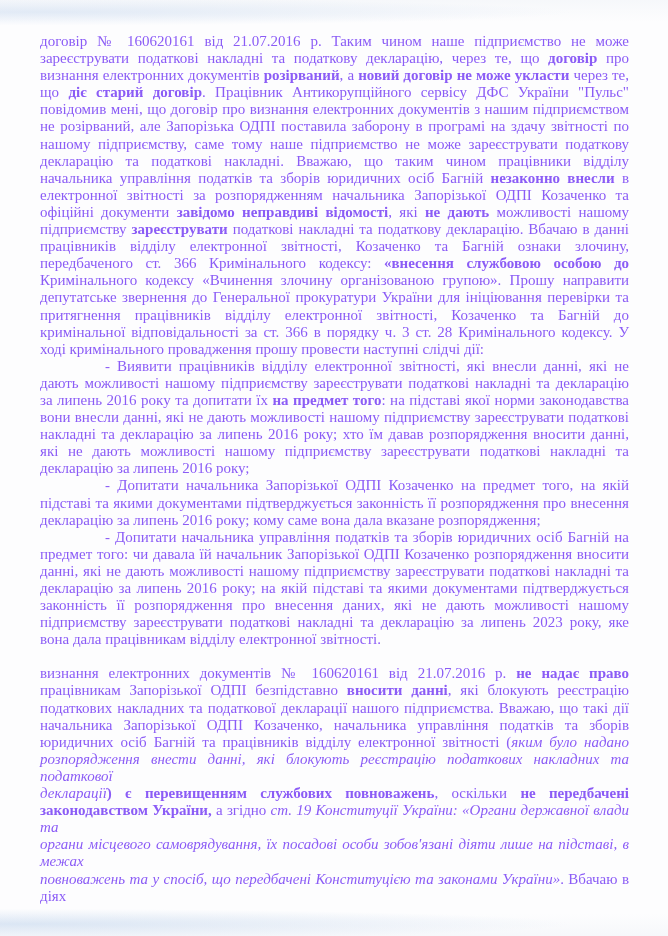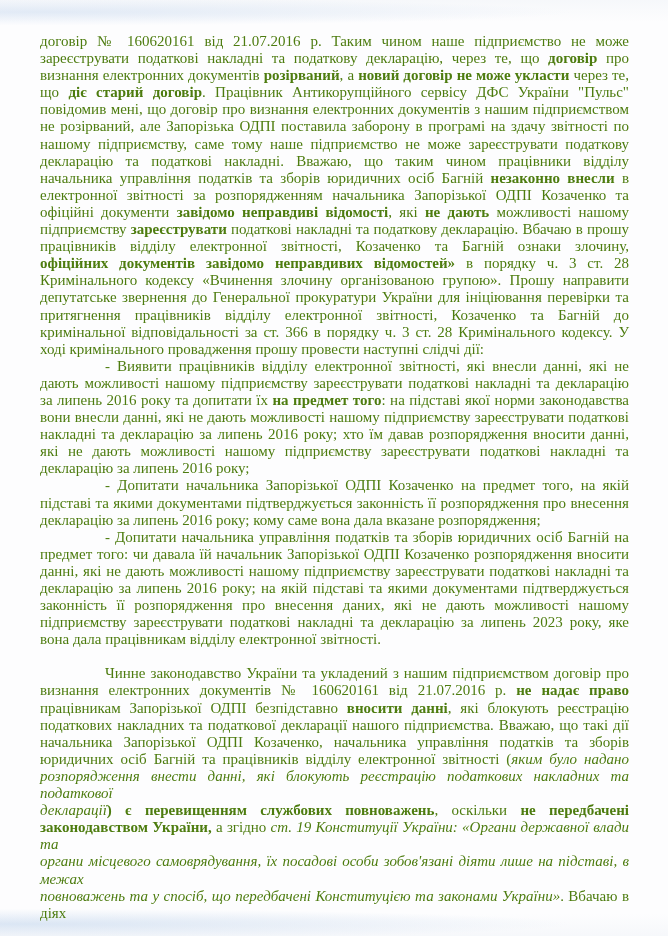--- a/index.html
+++ b/index.html
@@ -7,21 +7,21 @@
     padding: 0;
     background: #ffffff;
   }
   .page {
     position: relative;
     width: 668px;
     height: 936px;
     background: #fdfdfe;
     overflow: hidden;
     font-family: "Liberation Serif", "DejaVu Serif", serif;
-    color: #4d7c0f;
+    color: #8b5cf6;
   }
   .text-block {
     position: absolute;
     left: 40px;
     top: 33px;
     width: 589px;
     font-size: 15px;
     line-height: 17.1px;
   }
   .paragraph { margin: 0; }
@@ -64,23 +64,23 @@
         <div class="line"><span>зареєструвати податкові накладні та податкову декларацію, через те, що </span><span class="b">договір</span><span> про</span></div>
         <div class="line"><span>визнання електронних документів </span><span class="b">розірваний</span><span>, а </span><span class="b">новий договір не може укласти</span><span> через те,</span></div>
         <div class="line"><span>що </span><span class="b">діє старий договір</span><span>. Працівник Антикорупційного сервісу ДФС України "Пульс"</span></div>
         <div class="line"><span>повідомив мені, що договір про визнання електронних документів з нашим підприємством</span></div>
         <div class="line"><span>не розірваний, але Запорізька ОДПІ поставила заборону в програмі на здачу звітності по</span></div>
         <div class="line"><span>нашому підприємству, саме тому наше підприємство не може зареєструвати податкову</span></div>
         <div class="line"><span>декларацію та податкові накладні. Вважаю, що таким чином працівники відділу</span></div>
         <div class="line"><span>начальника управління податків та зборів юридичних осіб Багній </span><span class="b">незаконно внесли</span><span> в</span></div>
         <div class="line"><span>електронної звітності за розпорядженням начальника Запорізької ОДПІ Козаченко та</span></div>
         <div class="line"><span>офіційні документи </span><span class="b">завідомо неправдиві відомості</span><span>, які </span><span class="b">не дають</span><span> можливості нашому</span></div>
-        <div class="line"><span>підприємству </span><span class="b">зареєструвати</span><span> податкові накладні та податкову декларацію. Вбачаю в прошу</span></div>
+        <div class="line"><span>підприємству </span><span class="b">зареєструвати</span><span> податкові накладні та податкову декларацію. Вбачаю в данні</span></div>
         <div class="line"><span>працівників відділу електронної звітності, Козаченко та Багній ознаки злочину,</span></div>
-        <div class="line"><span class="b">офіційних документів завідомо неправдивих відомостей»</span><span> в порядку ч. 3 ст. 28</span></div>
+        <div class="line"><span>передбаченого ст. 366 Кримінального кодексу: </span><span class="b">«внесення службовою особою до</span></div>
         <div class="line"><span>Кримінального кодексу «Вчинення злочину організованою групою». Прошу направити</span></div>
         <div class="line"><span>депутатське звернення до Генеральної прокуратури України для ініціювання перевірки та</span></div>
         <div class="line"><span>притягнення працівників відділу електронної звітності, Козаченко та Багній до</span></div>
         <div class="line"><span>кримінальної відповідальності за ст. 366 в порядку ч. 3 ст. 28 Кримінального кодексу. У</span></div>
         <div class="line last"><span>ході кримінального провадження прошу провести наступні слідчі дії:</span></div>
       </div>
       <div class="paragraph">
         <div class="line ind"><span>- Виявити працівників відділу електронної звітності, які внесли данні, які не</span></div>
         <div class="line"><span>дають можливості нашому підприємству зареєструвати податкові накладні та декларацію</span></div>
         <div class="line"><span>за липень 2016 року та допитати їх </span><span class="b">на предмет того</span><span>: на підставі якої норми законодавства</span></div>
@@ -97,21 +97,20 @@
       <div class="paragraph">
         <div class="line ind"><span>- Допитати начальника управління податків та зборів юридичних осіб Багній на</span></div>
         <div class="line"><span>предмет того: чи давала їй начальник Запорізької ОДПІ Козаченко розпорядження вносити</span></div>
         <div class="line"><span>данні, які не дають можливості нашому підприємству зареєструвати податкові накладні та</span></div>
         <div class="line"><span>декларацію за липень 2016 року; на якій підставі та якими документами підтверджується</span></div>
         <div class="line"><span>законність її розпорядження про внесення даних, які не дають можливості нашому</span></div>
         <div class="line"><span>підприємству зареєструвати податкові накладні та декларацію за липень 2023 року, яке</span></div>
         <div class="line last"><span>вона дала працівникам відділу електронної звітності.</span></div>
       </div>
       <div class="paragraph space-before">
-        <div class="line ind"><span>Чинне законодавство України та укладений з нашим підприємством договір про</span></div>
         <div class="line"><span>визнання електронних документів № 160620161 від 21.07.2016 р. </span><span class="b">не надає право</span></div>
         <div class="line"><span>працівникам Запорізької ОДПІ безпідставно </span><span class="b">вносити данні</span><span>, які блокують реєстрацію</span></div>
         <div class="line"><span>податкових накладних та податкової декларації нашого підприємства. Вважаю, що такі дії</span></div>
         <div class="line"><span>начальника Запорізької ОДПІ Козаченко, начальника управління податків та зборів</span></div>
         <div class="line"><span>юридичних осіб Багній та працівників відділу електронної звітності (</span><span class="i">яким було надано</span></div>
         <div class="line"><span class="i">розпорядження внести данні, які блокують реєстрацію податкових накладних та податкової</span></div>
         <div class="line"><span class="i">декларації</span><span class="b">) є перевищенням службових повноважень</span><span>, оскільки </span><span class="b">не передбачені</span></div>
         <div class="line"><span class="b">законодавством України,</span><span> а згідно </span><span class="i">ст. 19 Конституції України: «Органи державної влади та</span></div>
         <div class="line"><span class="i">органи місцевого самоврядування, їх посадові особи зобов'язані діяти лише на підставі, в межах</span></div>
         <div class="line"><span class="i">повноважень та у спосіб, що передбачені Конституцією та законами України»</span><span>. Вбачаю в діях</span></div>

